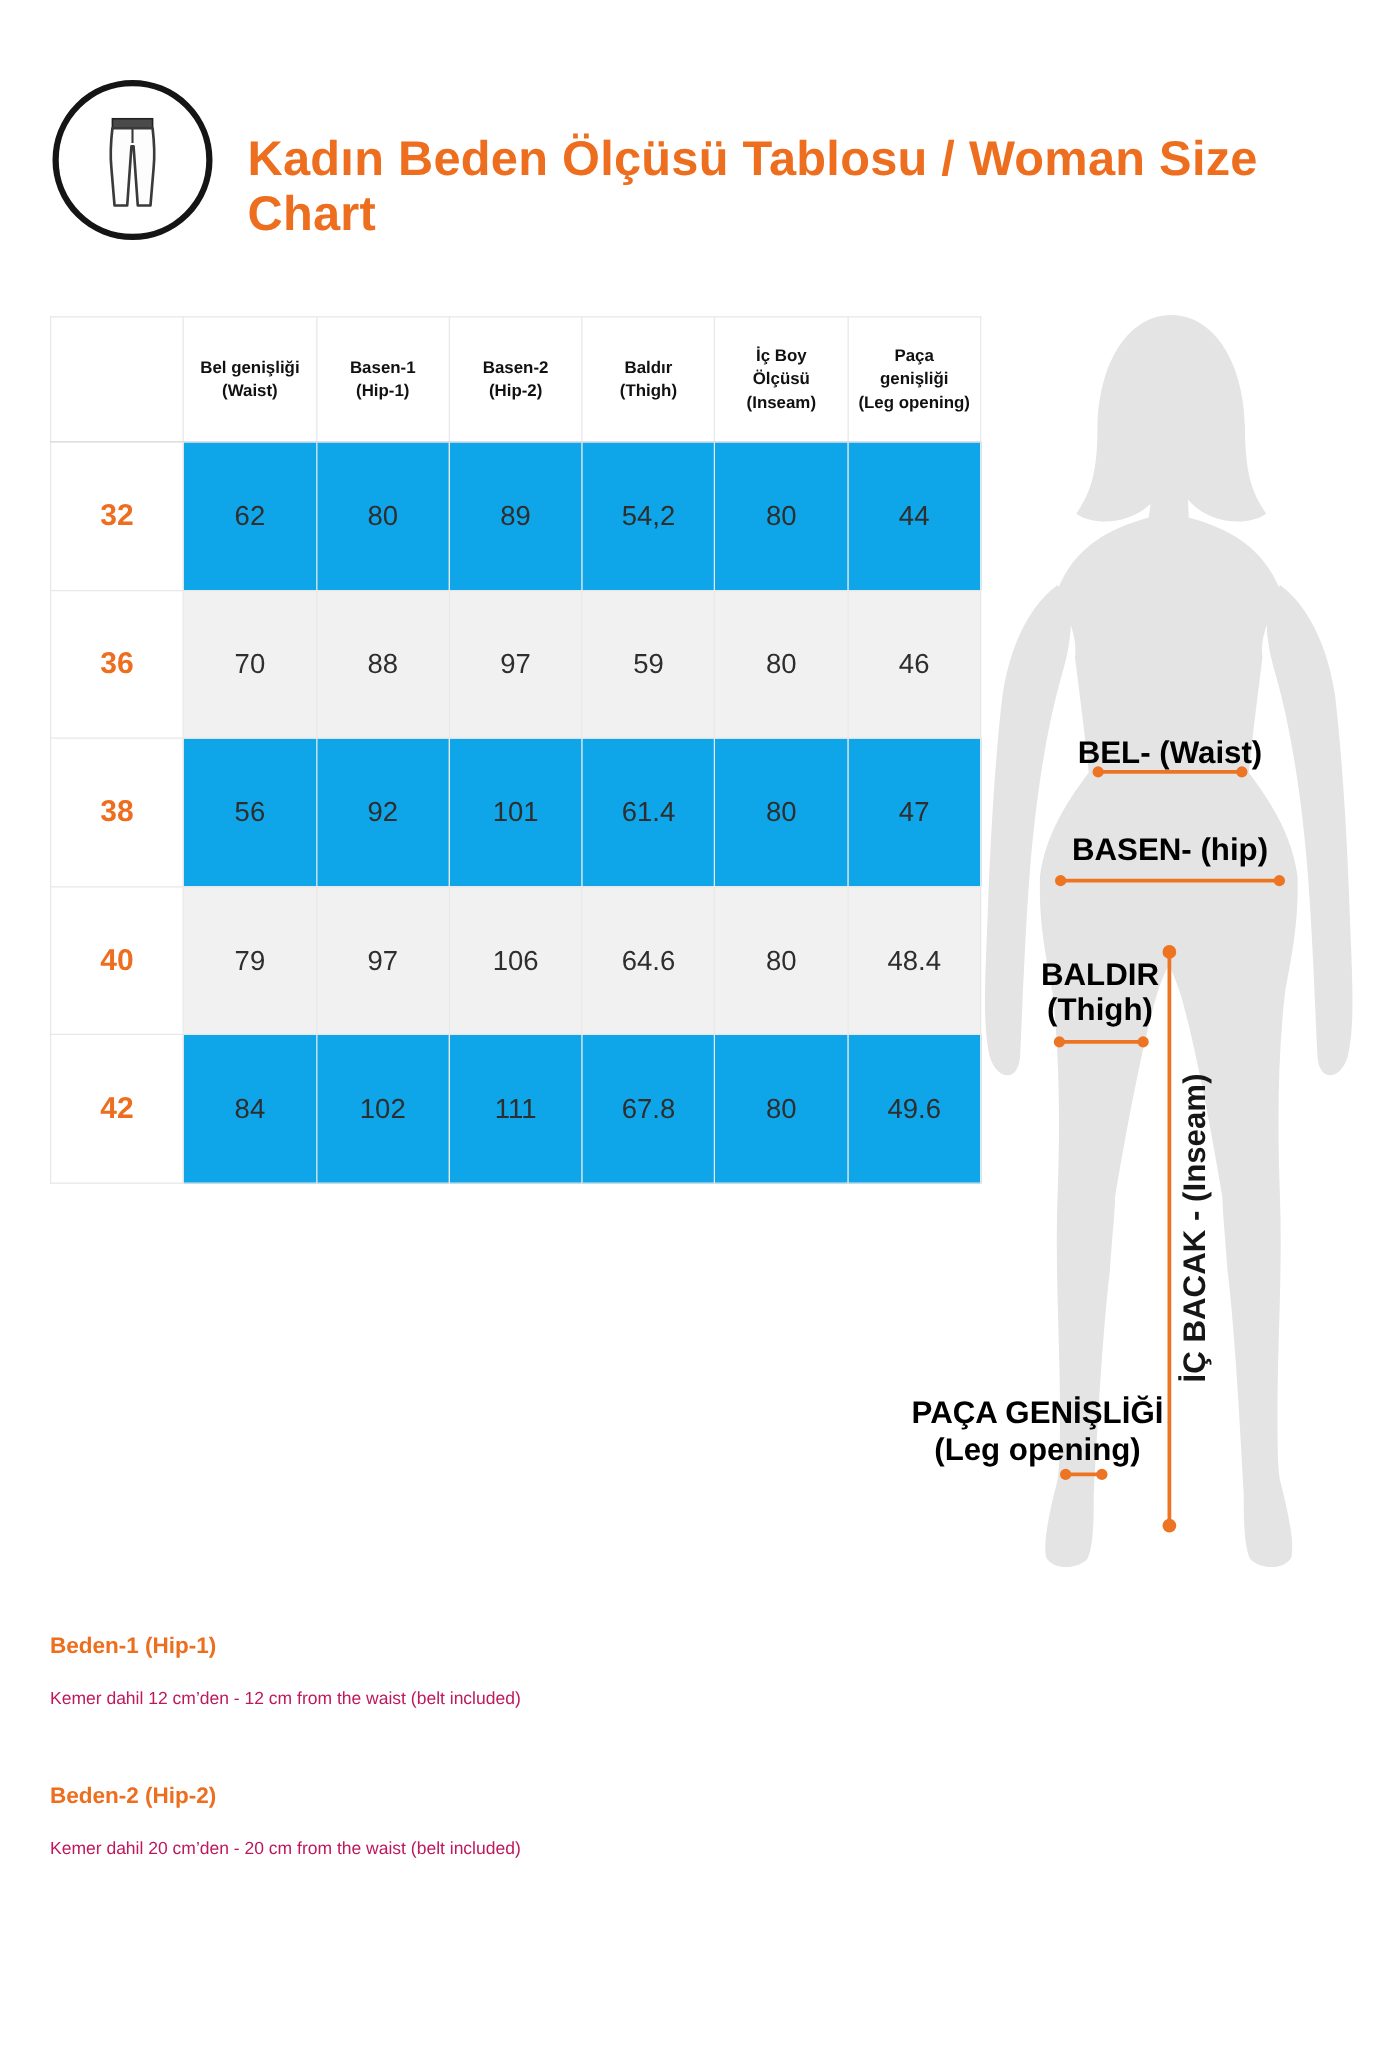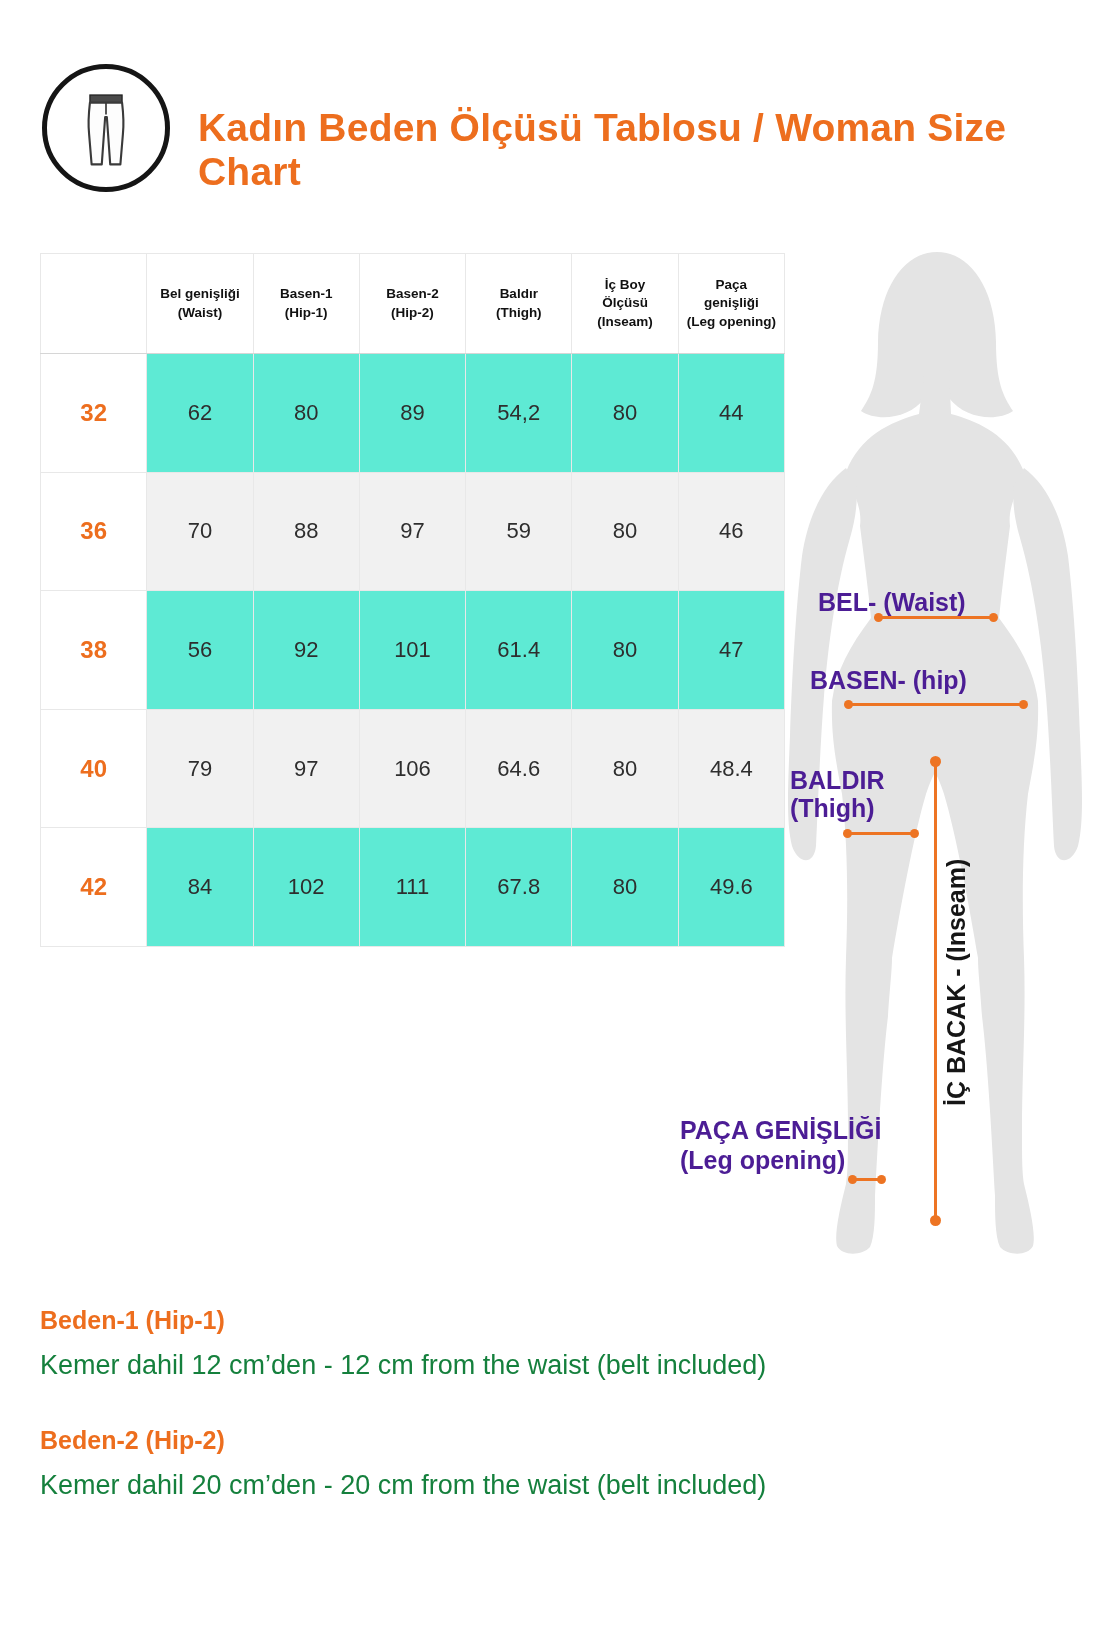--- a/index.html
+++ b/index.html
@@ -27,48 +27,48 @@
   .size-table th, .size-table td {
     border:1px solid var(--grid); text-align:center; vertical-align:middle; padding:2px;
   }
   .size-table thead tr { height:100px; }
   .size-table thead th {
     font-size:13.5px; font-weight:bold; color:#111;
     white-space:pre-line; line-height:1.35; border-bottom:1px solid #d6d6d6; background:#fff;
   }
   .size-table tbody tr { height:99px;padding-left:24px; }
   .size-table .size-cell { font-size:24px; font-weight:bold; color:var(--accent); background:#fff; }
-  .size-table .val { font-size:22px; color:#2e2e2e; background:#5eead4; }
+  .size-table .val { font-size:22px; color:#2e2e2e; background:#0ea5e9; }
   .size-table tbody tr:nth-child(even) .val { background:var(--rowalt); }
   
   .figure-svg { position:absolute; left:758px; top:246px; width:354px; height:1012px; }
   .fig-label {
-    position:absolute; font-weight:bold; color:#4c1d95; 
+    position:absolute; font-weight:bold; color:#000000; text-align:center;
     font-size:25px; line-height:28px; z-index:3;
   }
   .mline { position:absolute; height:3px; background:#ED7423; z-index:3; }
   .mline::before, .mline::after {
     content:""; position:absolute; width:9px; height:9px; border-radius:50%;
     background:#ED7423; top:-3px;
   }
   .mline::before { left:-2px; } .mline::after { right:-2px; }
   .vline { position:absolute; width:3px; background:#ED7423; z-index:3; }
   .vline::before, .vline::after {
     content:""; position:absolute; width:11px; height:11px; border-radius:50%;
     background:#ED7423; left:-4px;
   }
   .vline::before { top:-4px; } .vline::after { bottom:-4px; }
   .vtext {
     position:absolute; writing-mode:vertical-rl; transform:rotate(180deg);
     font-weight:bold; font-size:25px; color:#161616; z-index:3;
     height:280px; display:flex; align-items:center; justify-content:center;
   }
   
-  .note-heading { position:absolute; left:40px; font-size:25px; font-weight:bold; color:var(--accent); }
-  .note-text { position:absolute; left:40px; font-size:27px; color:#15803d; }
+  .note-heading { position:absolute; left:40px; font-size:18px; font-weight:bold; color:var(--accent); }
+  .note-text { position:absolute; left:40px; font-size:14px; color:#be185d; }
 </style>
 </head>
 <body>
 
 <div class="icon-circle">
   <svg width="110" height="110" viewBox="0 0 130 130" aria-hidden="true">
     <rect x="46" y="26" width="38" height="9" fill="#4a4a4a" stroke="#222" stroke-width="1.5"></rect>
     <path d="M46,35 C44,52 44,62 45,72 L48,108 L60,108 L64,52 L66,52 L70,108 L82,108 L85,72 C86,62 86,52 84,35 Z" fill="#fdfdfd" stroke="#3a3a3a" stroke-width="2.5" stroke-linejoin="round"></path>
     <line x1="65" y1="35" x2="65" y2="49" stroke="#3a3a3a" stroke-width="2"></line>
   </svg>

